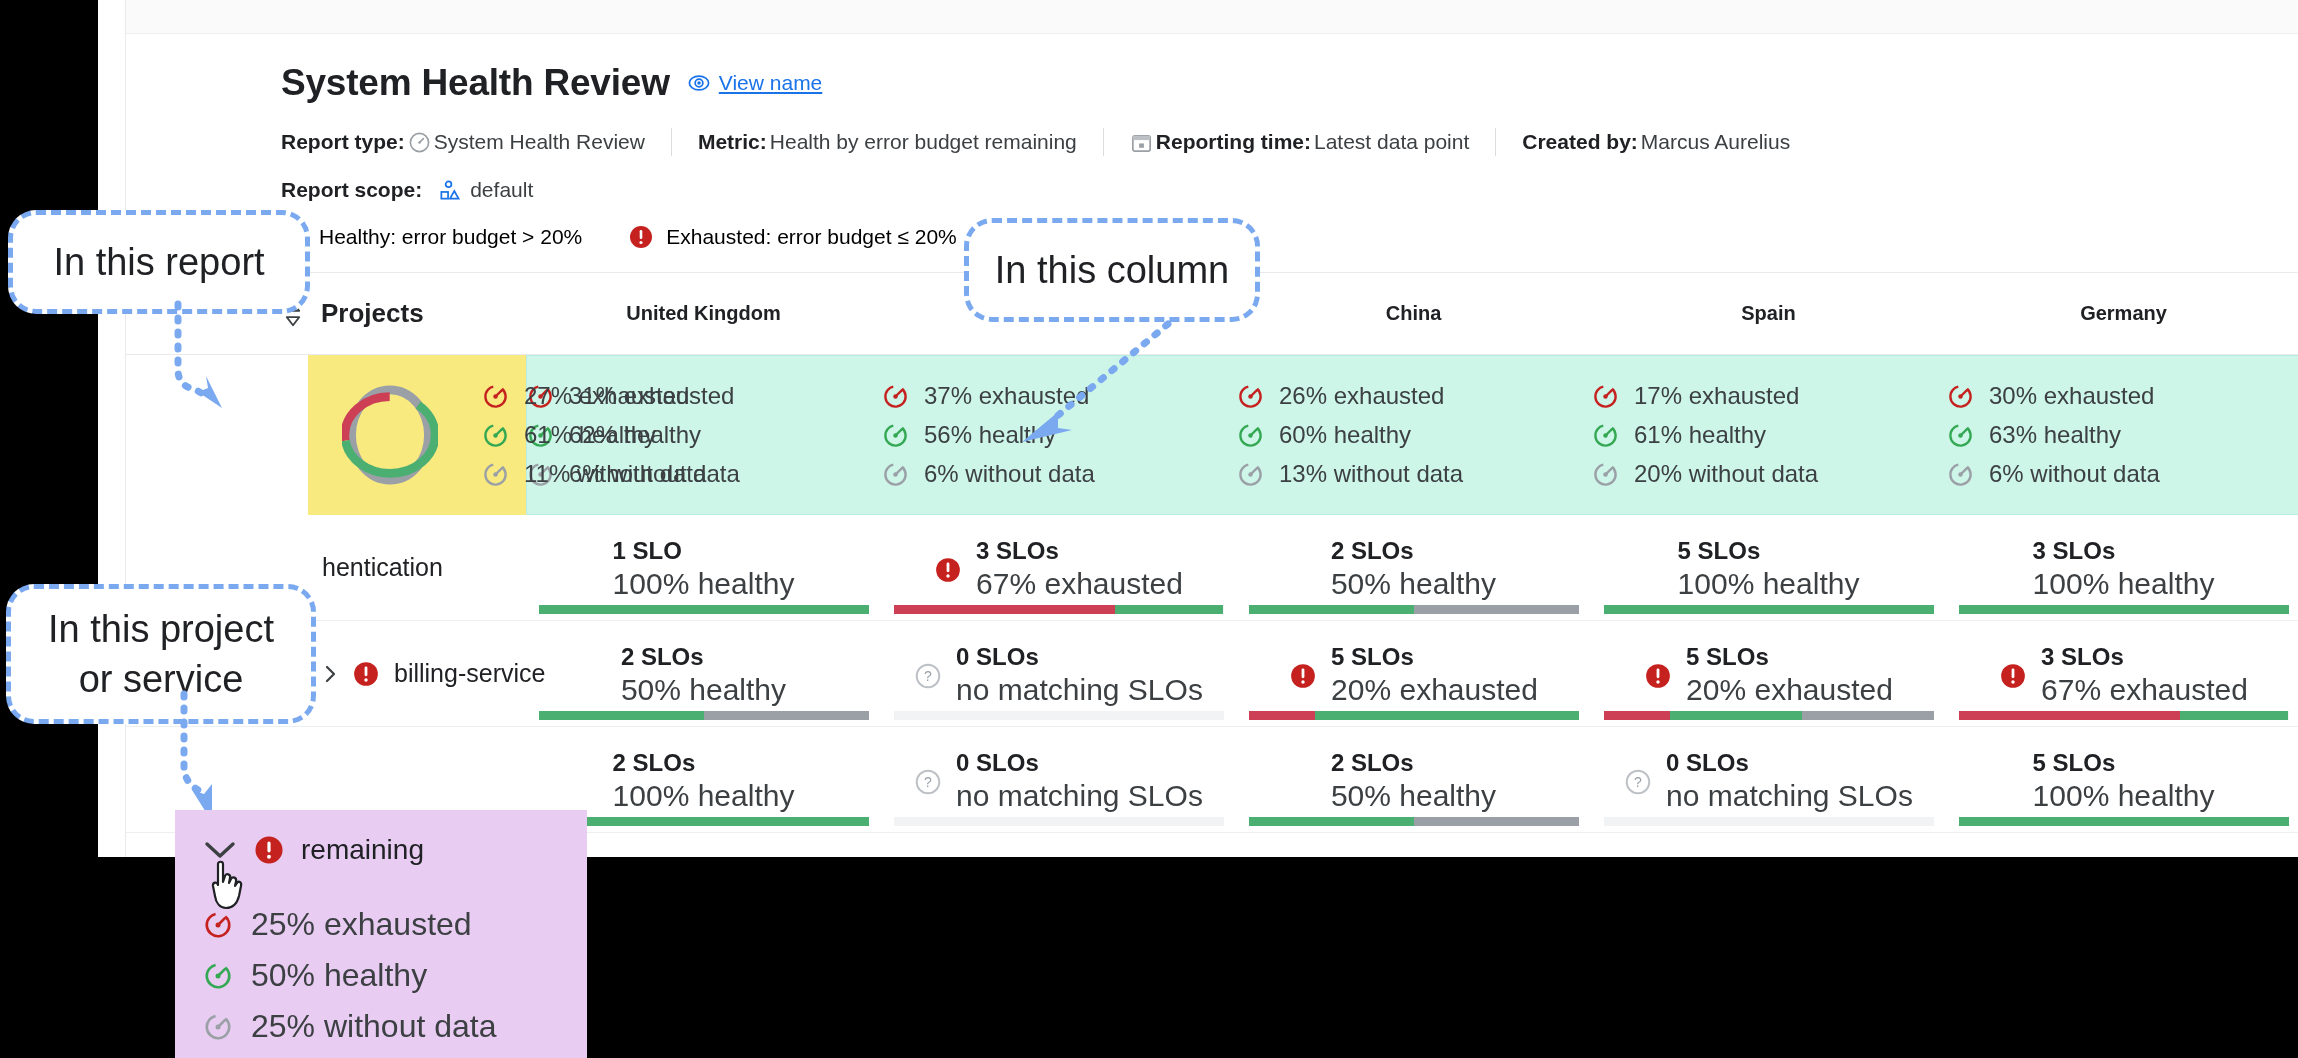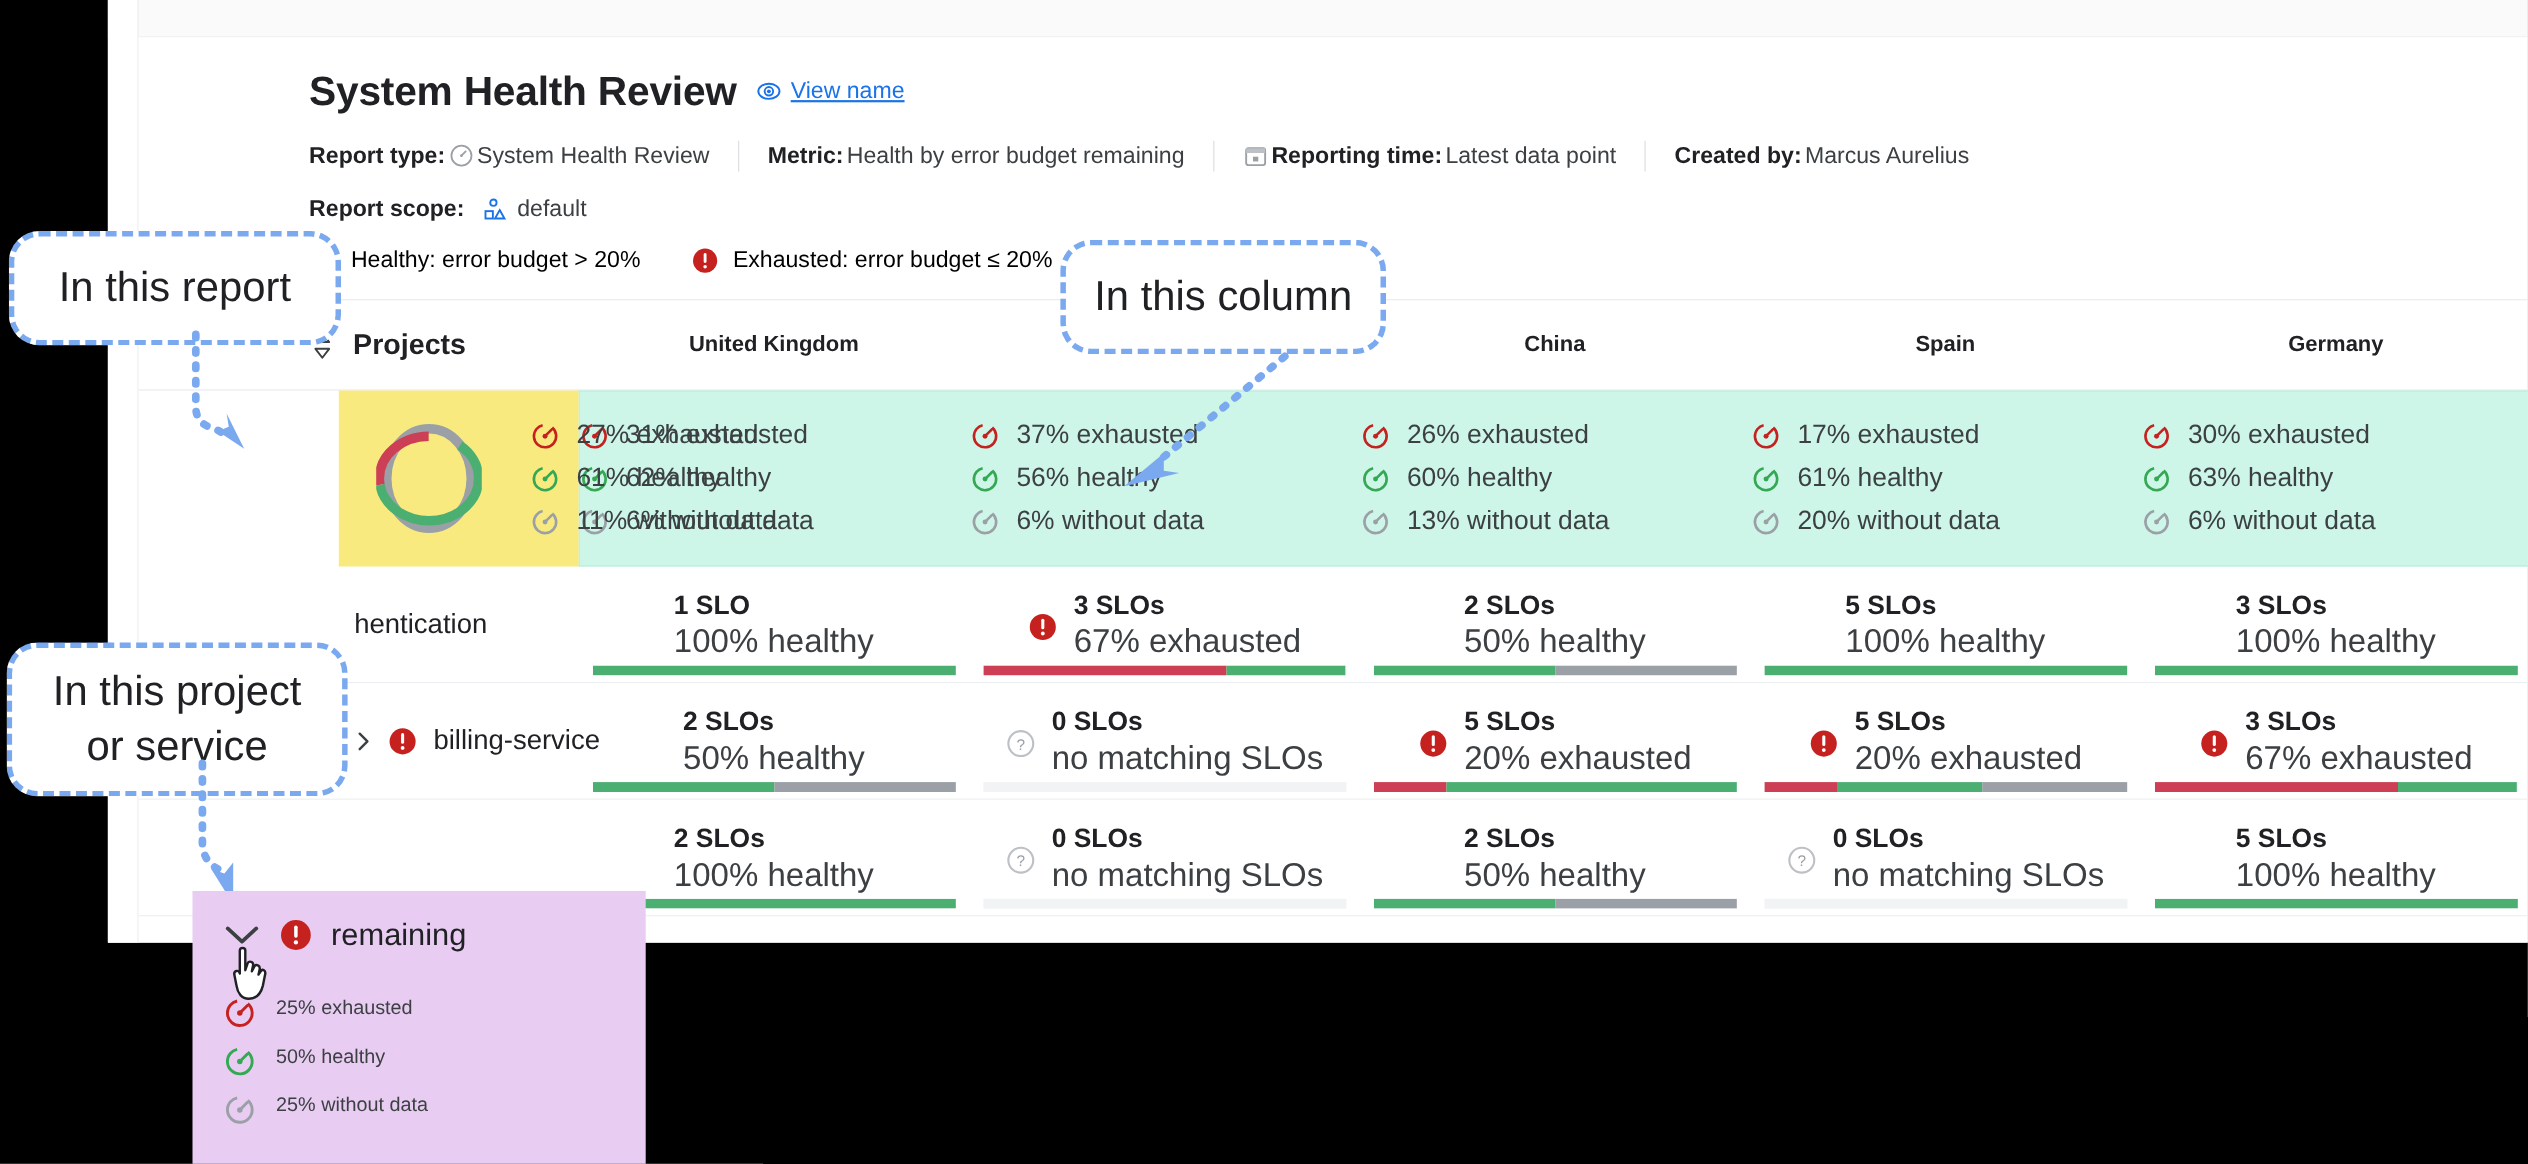--- a/index.html
+++ b/index.html
@@ -43,21 +43,21 @@
     display:flex; align-items:center; gap:9px;
     color:#1a73e8; font-size:21px;
   }
   .eye-ico { width:22px; height:22px; display:block; }
 
   
   .meta-row {
     display:flex; align-items:center; margin-top:24px;
     font-size:21px; color:#3c4043;
   }
-  .meta-item { display:flex; align-items:flex-start; gap:3px; }
+  .meta-item { display:flex; align-items:flex-end; gap:3px; }
   .meta-label { font-weight:bold; color:#202124; }
   .meta-val { color:#3c4043; }
   .meta-sep {
     width:1px; height:28px; background:#dadce0; margin:0 26px;
   }
   .meta-ico { width:23px; height:23px; display:block; flex:none; }
 
   
   .scope-row {
     display:flex; align-items:center; margin-top:22px;
@@ -168,22 +168,22 @@
   #tooltip-popup {
     position:absolute; left:175px; top:810px; width:412px; height:248px;
     background:#e8ccf2; z-index:50; padding:24px 0 0 0;
   }
   .tt-head { display:flex; align-items:center; gap:16px; padding-left:28px; }
   .tt-caret { width:34px; height:22px; display:block; flex:none; }
   .tt-badge { width:32px; height:32px; display:block; flex:none; }
   .tt-name { font-size:28px; color:#202124; }
   .tt-list { margin-top:40px; padding-left:28px;
     display:flex; flex-direction:column; gap:14px; }
-  .tt-item { display:flex; align-items:flex-start; gap:18px;
-    font-size:18px; color:#3c4043; }
+  .tt-item { display:flex; align-items:center; gap:18px;
+    font-size:32px; color:#3c4043; }
   .tt-ico { width:30px; height:30px; flex:none; display:block; }
   #mouse-cursor { position:absolute; left:210px; top:858px; z-index:60; }
 </style>
 </head>
 <body>
 
 <div id="app-window">
 
   <div id="app-top-strip"></div>
   <div id="app-left-rail"></div>

